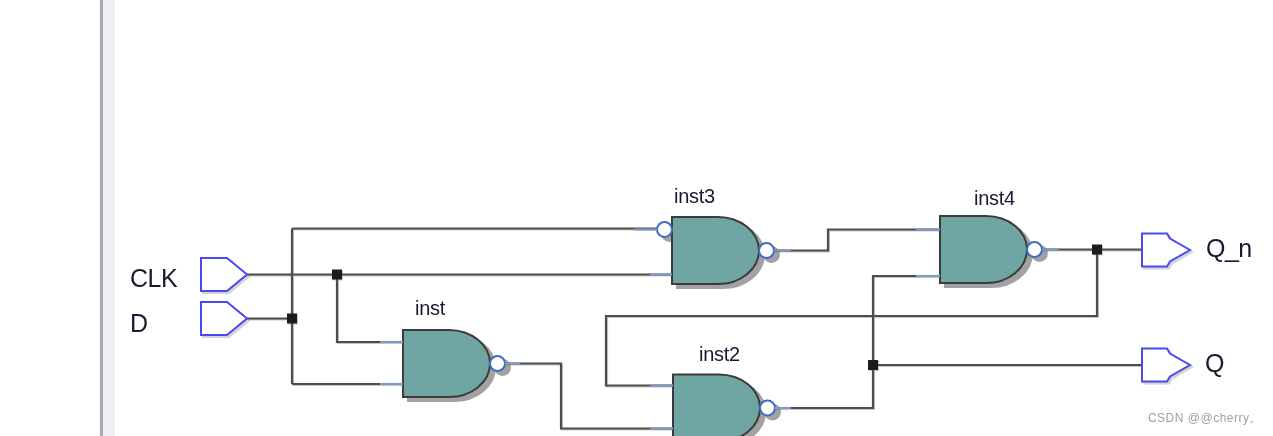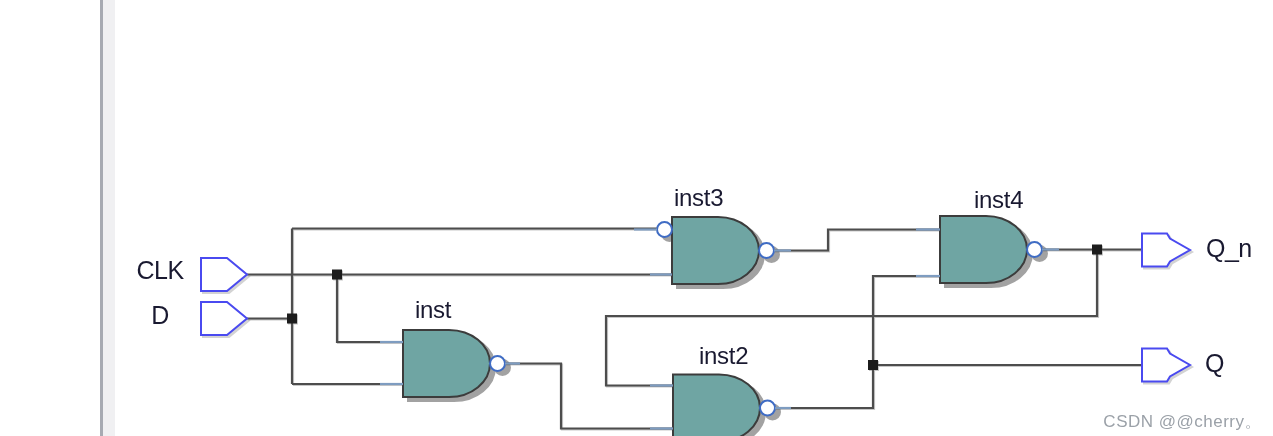--- a/index.html
+++ b/index.html
@@ -20,27 +20,27 @@
   .ports{filter:drop-shadow(2px 2px 0.5px rgba(130,130,130,0.35));}
   .wire{stroke:var(--wire,#4d4d4d);stroke-width:2.2;fill:none;}
   .dot{fill:var(--junction,#1c1c1c);}
   .gate{fill:var(--gate-fill,#6fa5a3);stroke:var(--gate-outline,#3c3c3c);stroke-width:2;}
   .bubble{fill:#ffffff;stroke:var(--bubble-blue,#3f6cc4);stroke-width:2;}
   .stub{stroke:var(--stub-blue,#7e9cc0);stroke-width:2.2;fill:none;}
   .port{fill:#ffffff;stroke:var(--port-blue,#4a4af0);stroke-width:2;stroke-linejoin:miter;}
 
   .lbl{
     position:absolute;line-height:1;color:var(--label,#191930);
-    font-size:24px;letter-spacing:-0.3px;white-space:nowrap;
+    font-size:20px;letter-spacing:-0.3px;white-space:nowrap;
   }
   .pin-lbl{font-size:25px;letter-spacing:-0.5px;}
-  .pin-lbl.right-align{text-align:center;width:60px;}
+  .pin-lbl.right-align{text-align:left;width:60px;margin-top:8px;}
   .watermark{
     position:absolute;top:410px;left:1000px;width:262px;
-    text-align:right;font-size:17px;letter-spacing:0.5px;
+    text-align:right;font-size:12px;letter-spacing:0.5px;
     color:var(--watermark,#9ba1a8);
   }
 </style>
 </head>
 <body>
 
 <div id="screen">
 
   <div class="divider-line"></div>
   <div class="divider-band"></div>

